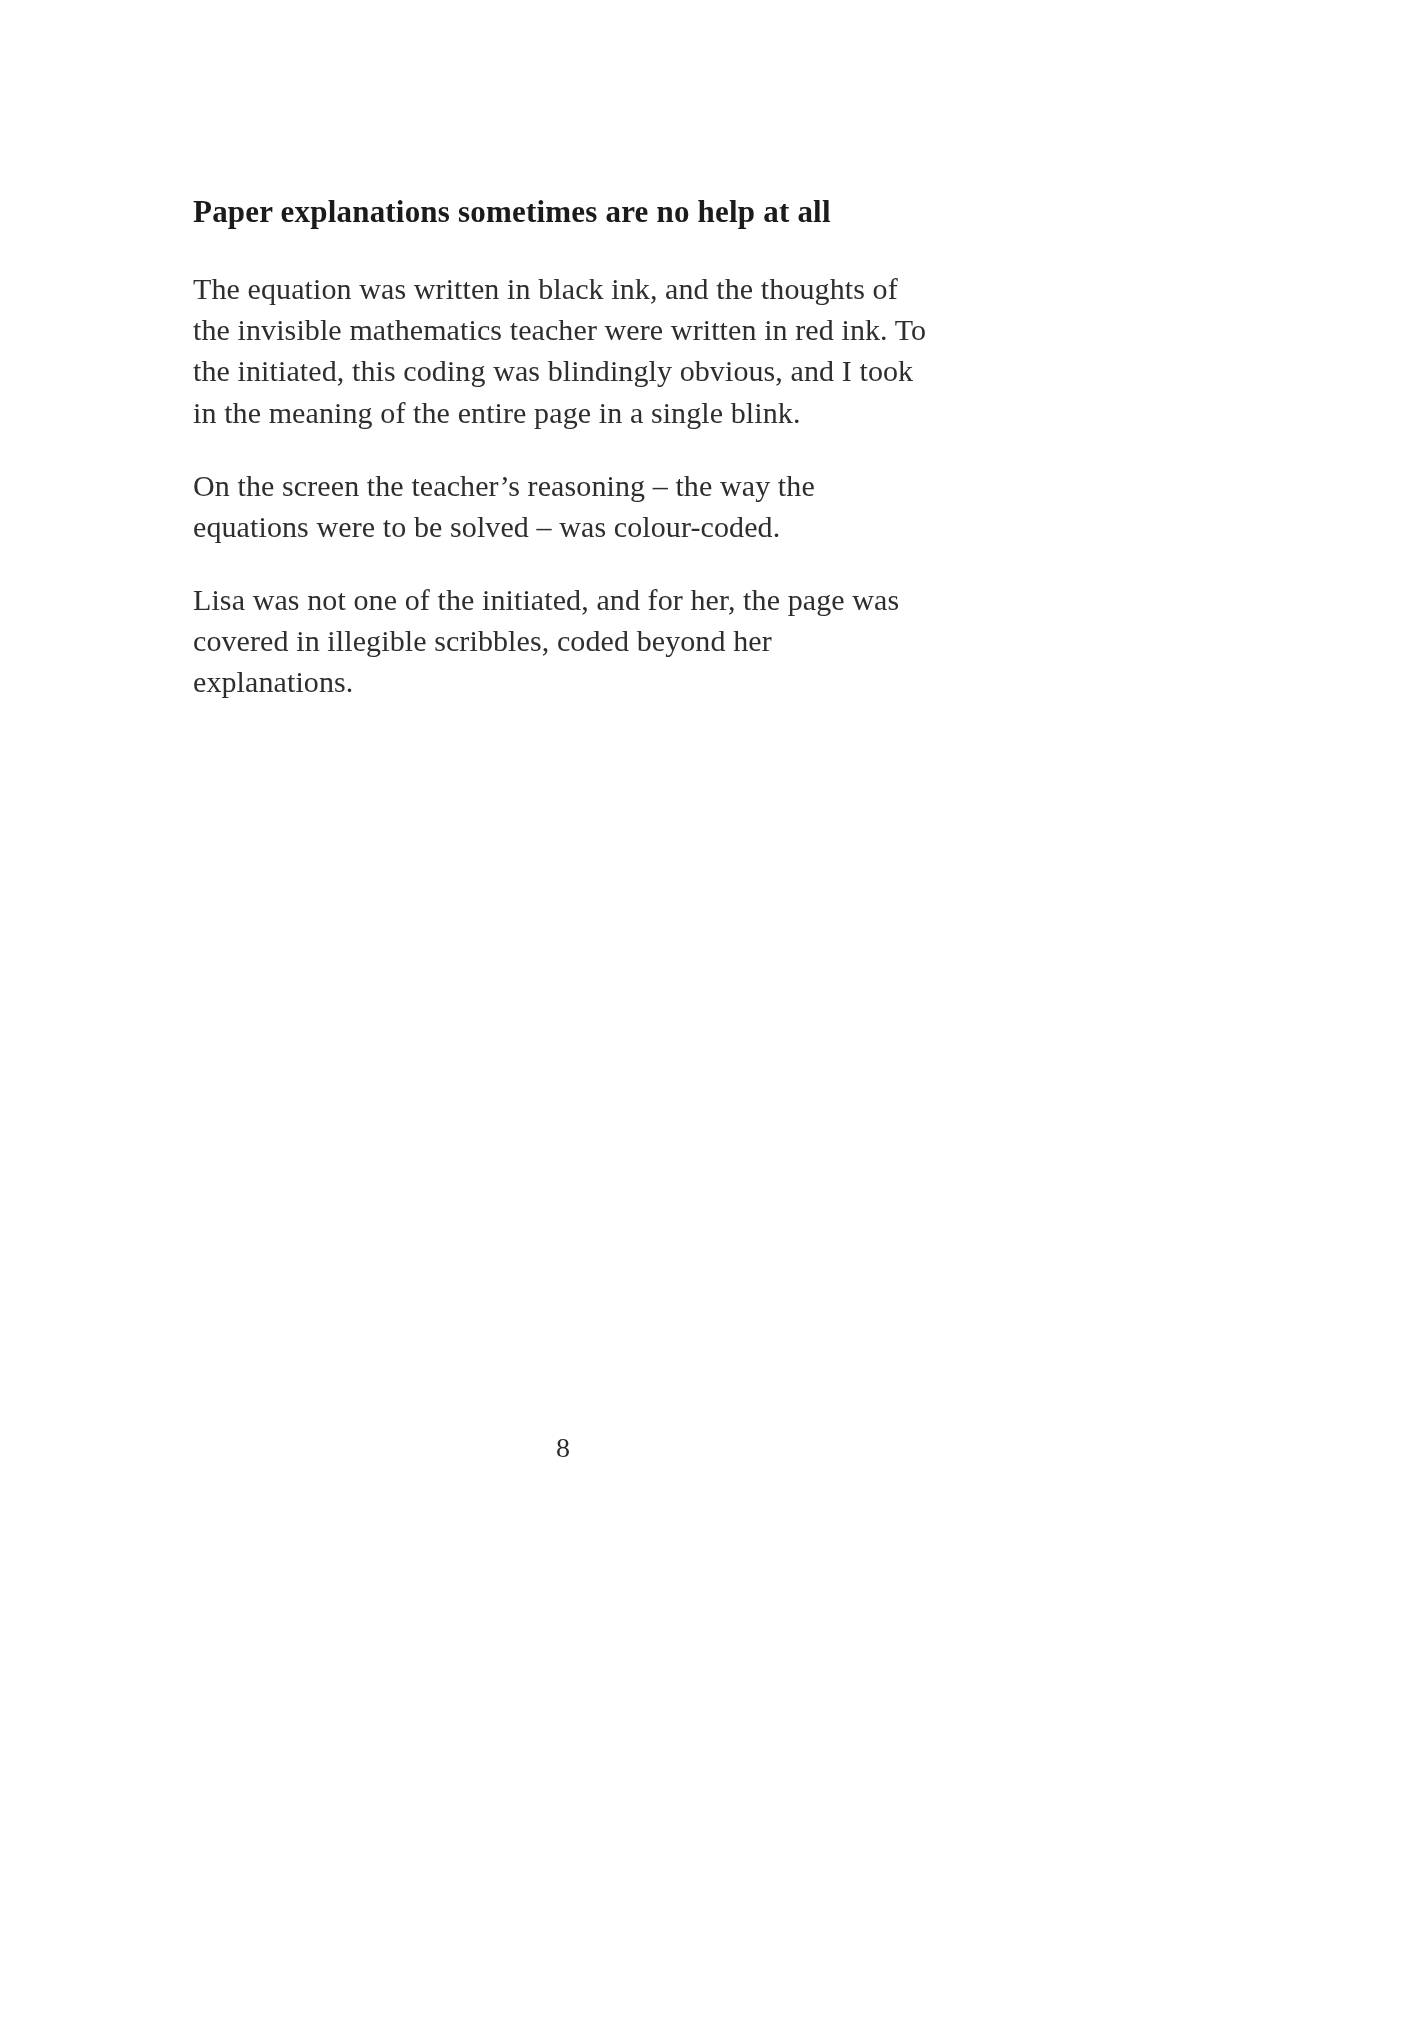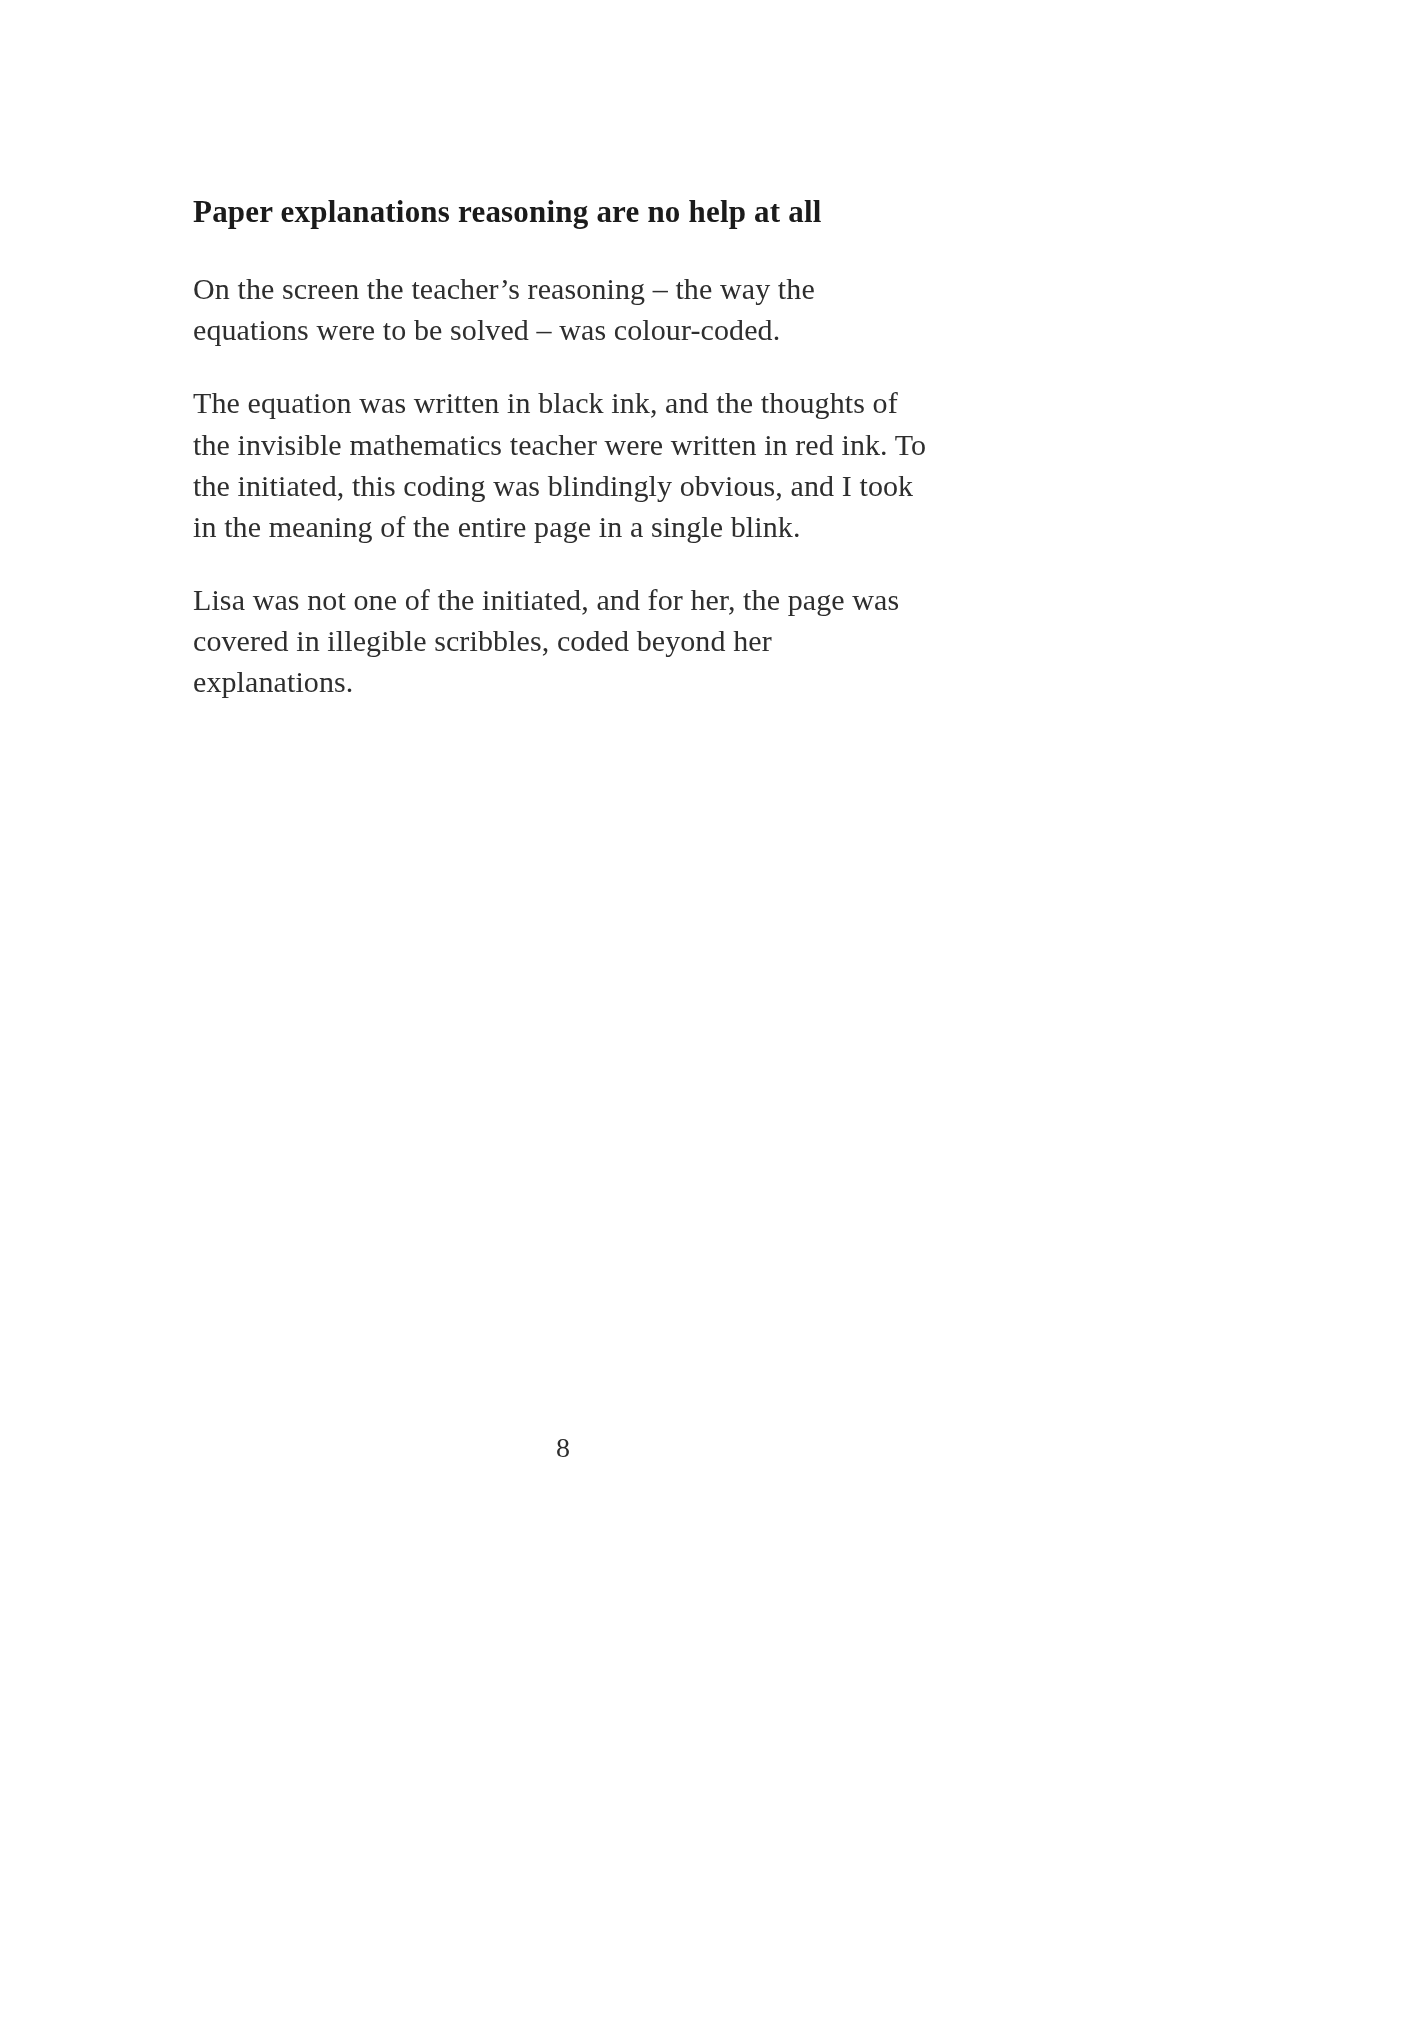--- a/index.html
+++ b/index.html
@@ -52,23 +52,23 @@
     text-align: center;
     font-size: 28px;
     color: #2e2e2e;
   }
 </style>
 </head>
 <body>
 
 <div class="page">
   <div class="content">
-    <h1 class="heading">Paper explanations reasoning are no help at all</h1>
+    <h1 class="heading">Paper explanations sometimes are no help at all</h1>
+
+    <p class="para">The equation was written in black ink, and the thoughts of the invisible mathematics teacher were written in red ink. To the initiated, this coding was blindingly obvious, and I took in the meaning of the entire page in a single blink.</p>
 
     <p class="para">On the screen the teacher’s reasoning – the way the equations were to be solved – was colour-coded.</p>
-
-    <p class="para">The equation was written in black ink, and the thoughts of the invisible mathematics teacher were written in red ink. To the initiated, this coding was blindingly obvious, and I took in the meaning of the entire page in a single blink.</p>
 
     <p class="para">Lisa was not one of the initiated, and for her, the page was covered in illegible scribbles, coded beyond her explanations.</p>
   </div>
 
   <div class="page-number">8</div>
 </div>
 
 </body></html>

